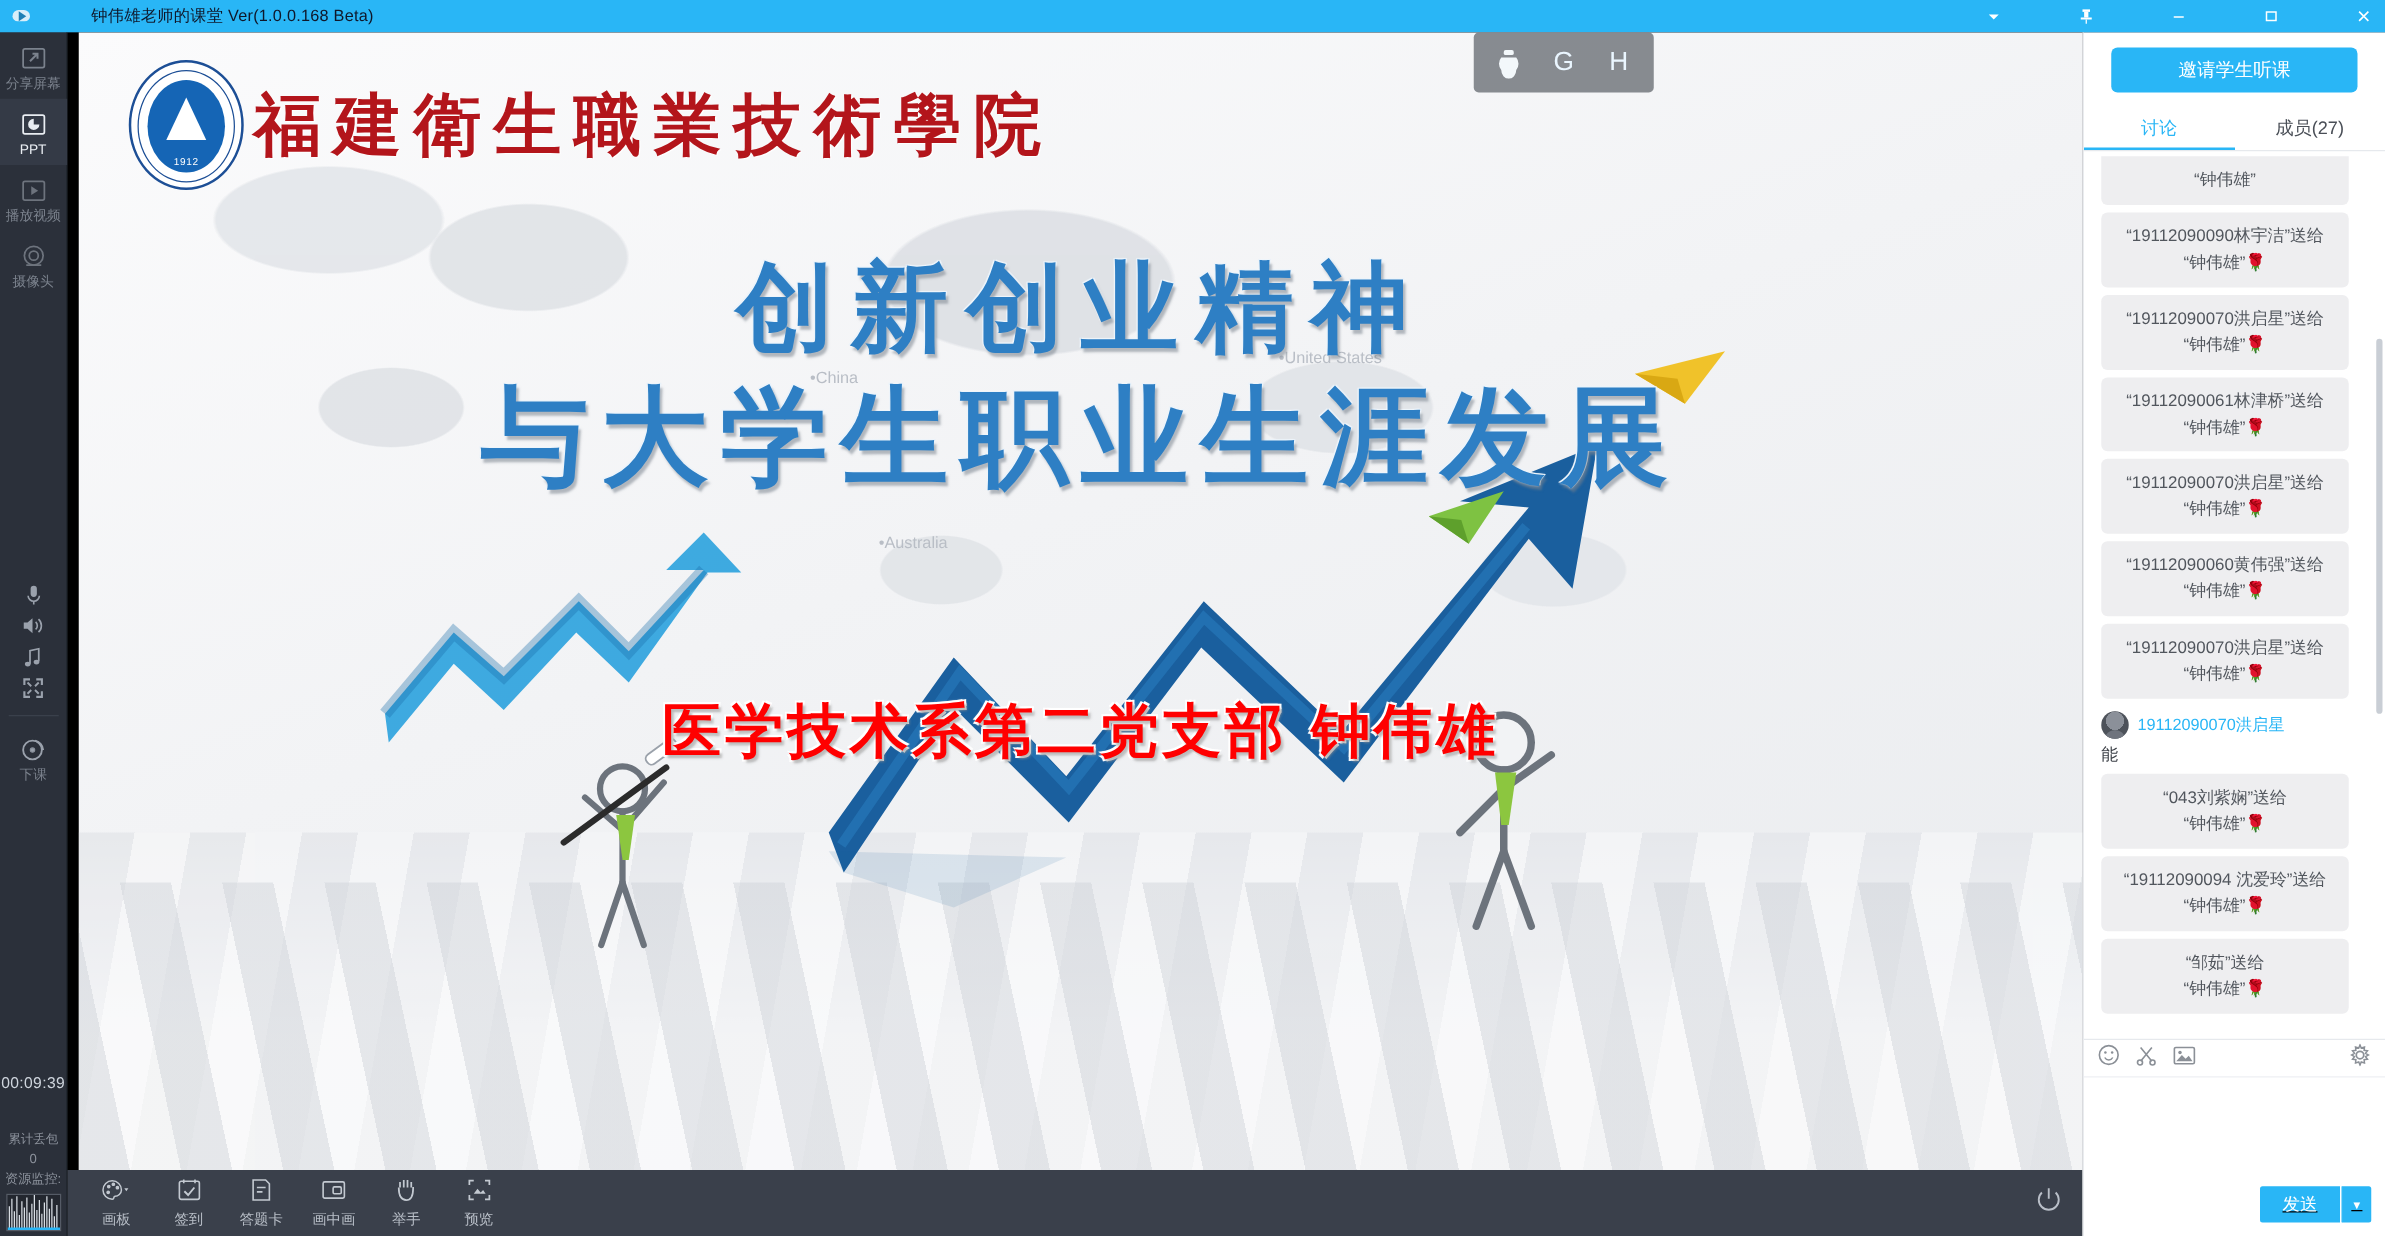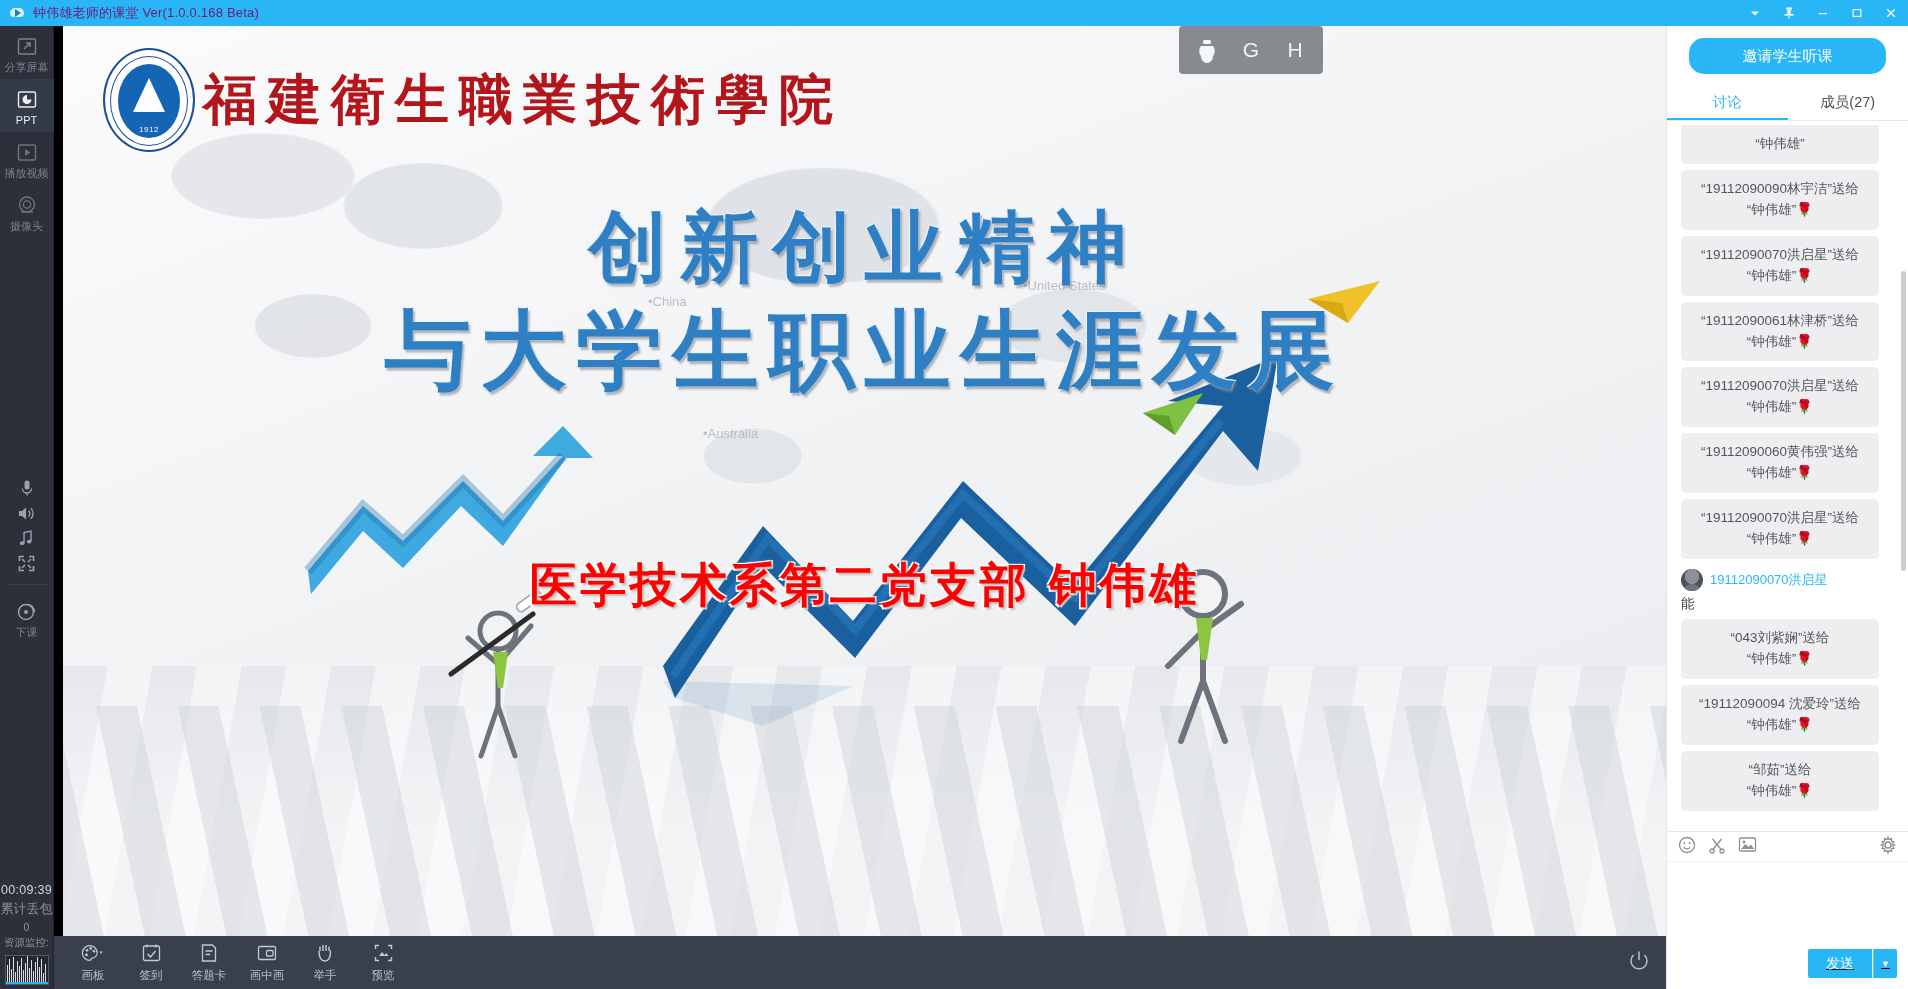--- a/index.html
+++ b/index.html
@@ -8,21 +8,21 @@
     overflow: hidden;
     font-family: "Liberation Sans", "DejaVu Sans", sans-serif;
     background: #2b303a;
   }
   #app { position: relative; width: 1908px; height: 989px; }
 
   
   .titlebar {
     position: absolute; top: 0; left: 0; width: 1908px; height: 26px;
     background: #29b6f6; display: flex; align-items: center;
-    color: #701a75; font-size: 13px;
+    color: #0f172a; font-size: 13px; gap: 40px;
   }
   .tb-logo {
     width: 16px; height: 16px; margin-left: 10px; margin-right: 7px;
     border-radius: 3px; position: relative; flex: none;
   }
   .tb-logo .cloud {
     position: absolute; left: 0; top: 3px; width: 14px; height: 9px;
     background: #d9eef9; border-radius: 6px 6px 5px 5px;
   }
   .tb-logo .play {
@@ -59,21 +59,21 @@
     width: 54px; height: 25px; display: flex; align-items: center; justify-content: center;
     color: #9aa1ac; flex: none;
   }
   .rail-sep { width: 40px; height: 1px; background: #3a404b; margin: 6px 0; flex:none;}
   .rail-gap { flex: 1 1 auto; }
   .rail-end {
     width: 54px; display: flex; flex-direction: column; align-items: center;
     gap: 3px; color: #9aa1ac; font-size: 11px; padding-bottom: 4px; flex: none; text-align: right;
   }
   .timer { color: #cfd5dd; font-size: 12.5px; letter-spacing: .3px; }
-  .loss-label { color: #8c929c; font-size: 13px; }
+  .loss-label { color: #8c929c; font-size: 10px; margin-top: 28px; }
   .loss-num { color: #8c929c; font-size: 10.5px; }
   .res-label { color: #8c929c; font-size: 10.5px; }
   .res-graph {
     width: 44px; height: 30px; border: 1px solid #555b66; background: #23272f;
     margin-top: 2px; display: flex; align-items: flex-end; gap: 1px;
     padding: 1px; overflow: hidden; position: relative;
   }
   .res-graph i { display:block; width: 1px; background: #d8dde4; flex: none; }
   .res-graph .base { position:absolute; left:0; bottom:0; width: 100%; height: 2px; background:#29b6f6;}
 
@@ -197,21 +197,21 @@
 
   
   .panel {
     position: absolute; right: 0; top: 26px; width: 242px; height: 963px;
     background: #ffffff; border-left: 1px solid #e3e6ea;
     display: flex; flex-direction: column;
   }
   .invite-wrap { padding: 12px 22px 10px; }
   .invite-btn {
     width: 100%; height: 36px; background: #29b6f6; color: #fff;
-    border: none; border-radius: 15px; font-size: 15px;
+    border: none; border-radius: 5px; font-size: 15px;
     font-family: inherit; cursor: pointer;
   }
   .tabs { display: flex; border-bottom: 1px solid #e6e9ed; }
   .tab {
     flex: 1; text-align: center; padding: 9px 0 8px; font-size: 14.5px;
     color: #4a4f57; cursor: pointer;
   }
   .tab.active { color: #29b6f6; box-shadow: inset 0 -2px 0 #29b6f6; }
   .chat {
     flex: 1; overflow: hidden; position: relative;

